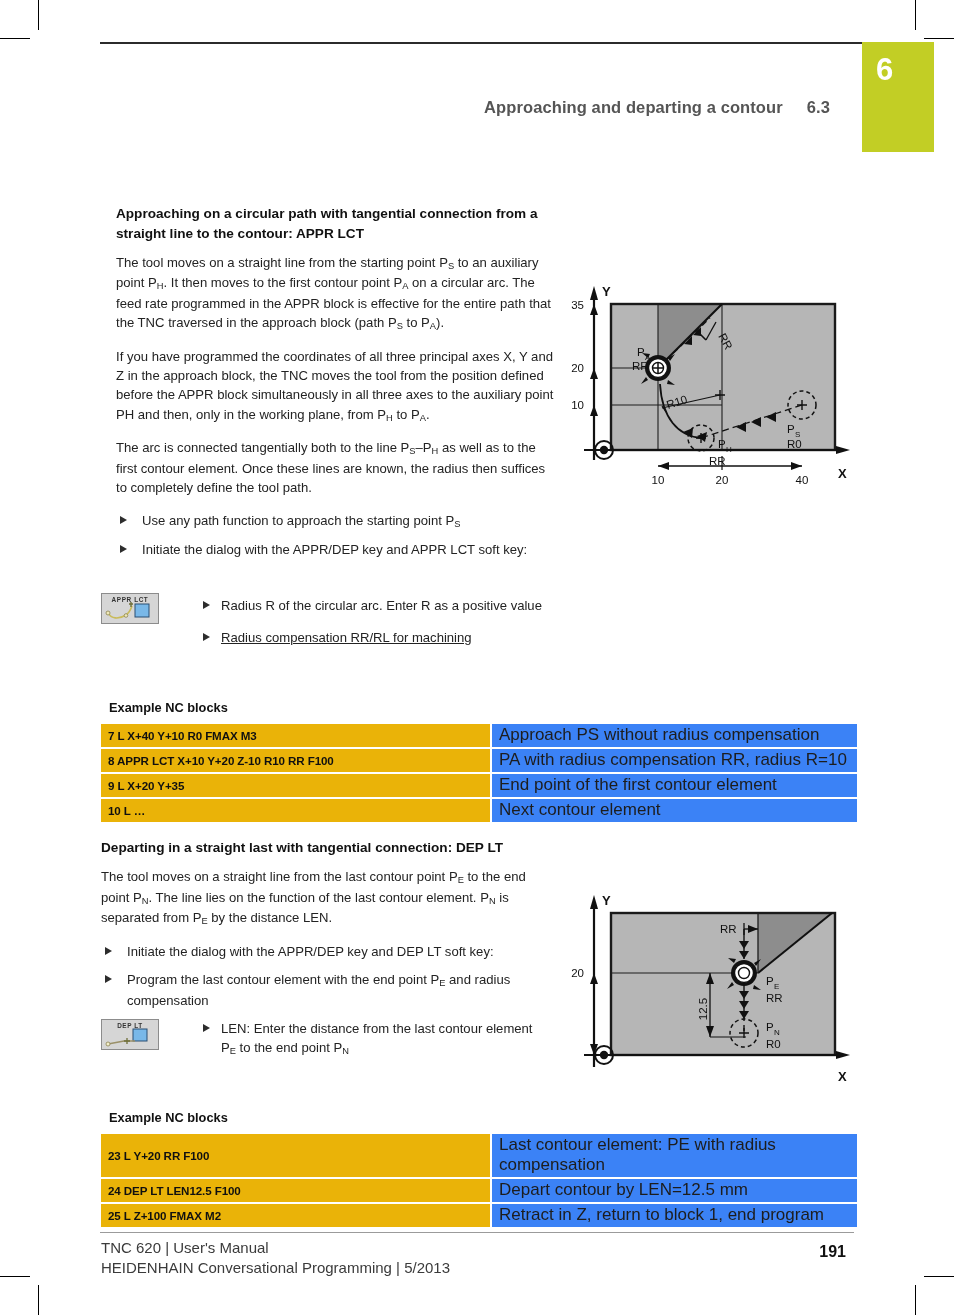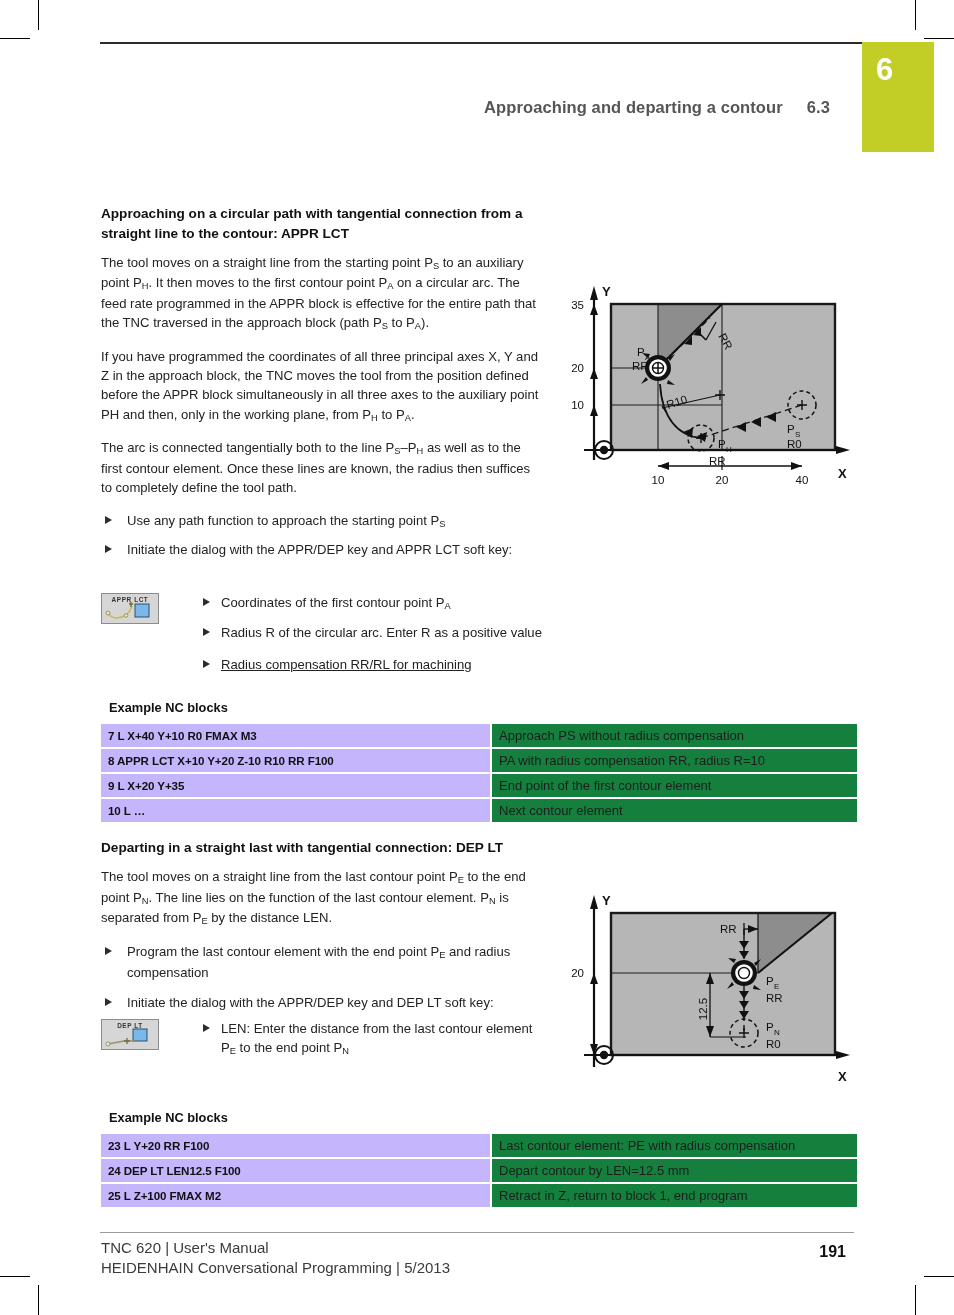--- a/index.html
+++ b/index.html
@@ -128,30 +128,30 @@
     width: 756px;
     table-layout: fixed;
   }
   table.nc td {
     height: 20px;
     vertical-align: middle;
     padding: 1px 6px 2px 7px;
   }
   table.nc td.code {
     width: 376px;
-    background: #c4b5fd;
+    background: #eab308;
     font-size: 11.6px;
     font-weight: bold;
     color: #101010;
     letter-spacing: -.1px;
   }
   table.nc td.gap { width: 2px; background: #ffffff; padding: 0; }
   table.nc td.desc {
-    background: #15803d;
-    font-size: 13px;
+    background: #3b82f6;
+    font-size: 17px;
     color: #1d1d1d;
     margin-top: 9px;
   }
 
   
   .figure { position: absolute; }
 
   
   #footer-rule {
     position: absolute;
@@ -189,21 +189,21 @@
 <div id="header-rule"></div>
 
 <div id="chapter-tab">
   <div class="num">6</div>
 </div>
 
 <div id="page-header">
   <span>Approaching and departing a contour</span><span class="sec">6.3</span>
 </div>
 
-<div class="col" style="top:204px;">
+<div class="col" style="top:204px;margin-left:15px;">
   <h2 class="sub">Approaching on a circular path with tangential connection from a straight line to the contour: APPR LCT</h2>
 
   <p class="body">
     <span>The tool moves on a straight line from the starting point P</span><sub>S</sub><span> to an auxiliary point P</span><sub>H</sub><span>. It then moves to the first contour point P</span><sub>A</sub><span> on a circular arc. The feed rate programmed in the APPR block is effective for the entire path that the TNC traversed in the approach block (path P</span><sub>S</sub><span> to P</span><sub>A</sub><span>).</span>
   </p>
 
   <p class="body">
     <span>If you have programmed the coordinates of all three principal axes X, Y and Z in the approach block, the TNC moves the tool from the position defined before the APPR block simultaneously in all three axes to the auxiliary point PH and then, only in the working plane, from P</span><sub>H</sub><span> to P</span><sub>A</sub><span>.</span>
   </p>
 
@@ -230,24 +230,20 @@
     <path d="M7 12 C9 16, 16 18, 24 13" stroke="#c9bb5a" stroke-width="1.6" fill="none"></path>
     <path d="M24 13 C28 10, 29 7, 30 4" stroke="#c9bb5a" stroke-width="1.6" fill="none"></path>
     <circle cx="6" cy="11" r="2" fill="#efe9b8" stroke="#8c8352" stroke-width=".8"></circle>
     <circle cx="24" cy="13.5" r="1.8" fill="#efe9b8" stroke="#8c8352" stroke-width=".8"></circle>
     <path d="M29 0 l0 5 M27 2 l4 0" stroke="#6f6f3a" stroke-width="1.4"></path>
   </svg>
 </div>
 
 <div style="position:absolute; left:199px; top:593px; width:344px;">
   <ul class="bullets indent">
-    <li>
-      <span class="tri"></span>
-      <span>Coordinates of the first contour point P</span><sub>A</sub>
-    </li>
     <li style="margin-top:3px;">
       <span class="tri"></span>
       <span>Radius R of the circular arc. Enter R as a positive value</span>
     </li>
     <li style="margin-top:13px;text-decoration:underline;">
       <span class="tri"></span>
       <span>Radius compensation RR/RL for machining</span>
     </li>
   </ul>
 </div>
@@ -382,27 +378,27 @@
 </div>
 
 <div class="col" style="top:838px;">
   <h2 class="sub">Departing in a straight last with tangential connection: DEP LT</h2>
 
   <p class="body">
     <span>The tool moves on a straight line from the last contour point P</span><sub>E</sub><span> to the end point P</span><sub>N</sub><span>. The line lies on the function of the last contour element. P</span><sub>N</sub><span> is separated from P</span><sub>E</sub><span> by the distance LEN.</span>
   </p>
 
   <ul class="bullets">
+    <li style="margin-top:11px;">
+      <span class="tri"></span>
+      <span>Initiate the dialog with the APPR/DEP key and DEP LT soft key:</span>
+    </li>
     <li>
       <span class="tri"></span>
       <span>Program the last contour element with the end point P</span><sub>E</sub><span> and radius compensation</span>
-    </li>
-    <li style="margin-top:11px;">
-      <span class="tri"></span>
-      <span>Initiate the dialog with the APPR/DEP key and DEP LT soft key:</span>
     </li>
   </ul>
 </div>
 
 <div class="softkey" style="left:101px; top:1019px;">
   <div class="sk-label">DEP LT</div>
   <svg width="58" height="22" viewBox="0 0 58 22">
     <rect x="31" y="1" width="14" height="12" fill="#79b8e8" stroke="#2a4f73" stroke-width="1"></rect>
     <path d="M6 16 L22 13 L33 13" stroke="#9a9068" stroke-width="1.5" fill="none"></path>
     <circle cx="6" cy="16" r="2" fill="#f2eecb" stroke="#8c8352" stroke-width=".8"></circle>

